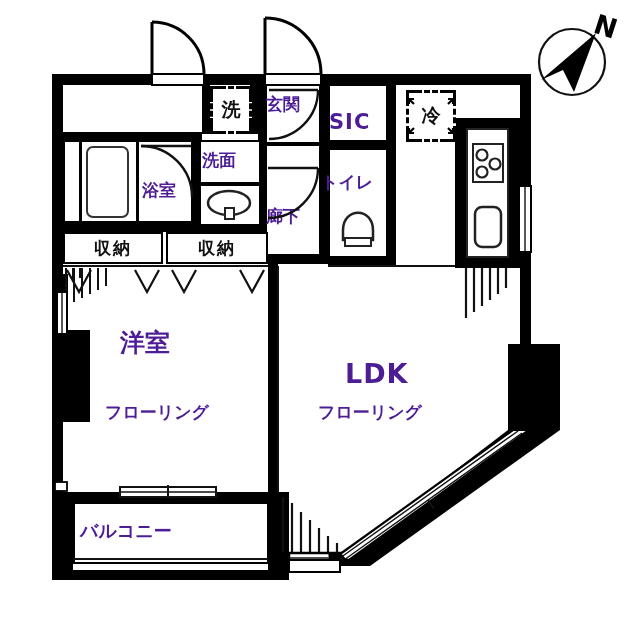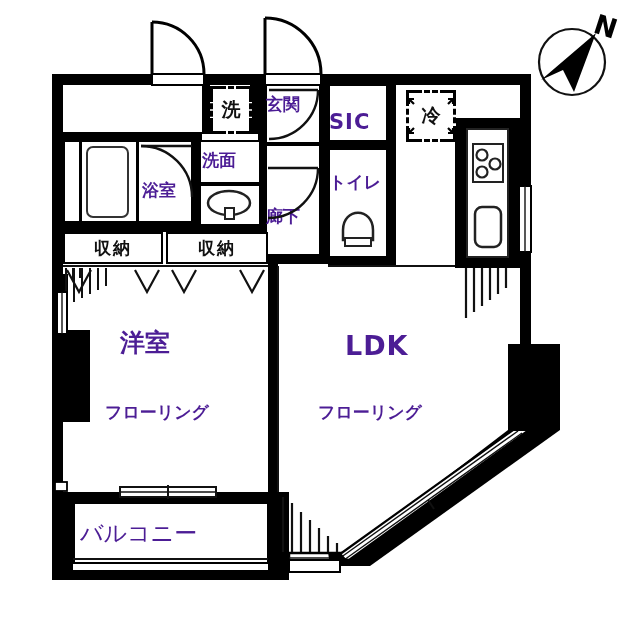--- a/index.html
+++ b/index.html
@@ -11,24 +11,24 @@
   }
   #plan{position:relative;width:640px;height:626px;background:#fff;}
 
   
   .wall{position:absolute;background:#000;}
   .thin{position:absolute;box-sizing:border-box;border:2px solid #000;background:#fff;}
   .thin1{position:absolute;box-sizing:border-box;border:1.5px solid #111;background:#fff;}
   .label{position:absolute;text-align:left;line-height:1;white-space:nowrap;
          font-family:"DejaVu Sans","Liberation Sans",sans-serif;color:#4c1d95;}
   .lbl-md{font-size:17px;font-weight:700;}
-  .lbl-lg{font-size:23px;font-weight:400;}
+  .lbl-lg{font-size:18px;font-weight:700;}
   .lbl-xl{font-size:25px;font-weight:700;}
   .lbl-en{font-size:21px;font-weight:700;letter-spacing:1px;}
-  .lbl-en-lg{font-size:27px;font-weight:700;letter-spacing:1px;}
+  .lbl-en-lg{font-size:27px;font-weight:700;letter-spacing:1px;margin-top:28px;}
 
   
   .boxlabel{position:absolute;box-sizing:border-box;border:2px solid #000;background:#fff;
             display:flex;align-items:center;justify-content:center;
             font-size:17px;font-weight:700;letter-spacing:2px;}
 
   
   .dashbox{position:absolute;box-sizing:border-box;background:#fff;
            display:flex;align-items:center;justify-content:center;
            font-size:19px;font-weight:700;}
@@ -126,21 +126,21 @@
   <div class="thin" style="left:265px;top:84px;width:56px;height:60px;"></div>
   <div class="label lbl-md" style="left:266px;top:96px;width:54px;">玄関</div>
 
   <div class="thin" style="left:265px;top:144px;width:56px;height:112px;"></div>
   <div class="label lbl-md" style="left:266px;top:208px;width:54px;">廊下</div>
 
   <div class="thin" style="left:328px;top:84px;width:60px;height:58px;"></div>
   <div class="label lbl-en" style="left:329px;top:106px;width:58px;margin-top:6px;">SIC</div>
 
   <div class="thin" style="left:328px;top:148px;width:60px;height:110px;"></div>
-  <div class="label lbl-md" style="left:329px;top:174px;width:58px;">トイレ</div>
+  <div class="label lbl-md" style="left:321px;top:174px;width:58px;">トイレ</div>
   <svg class="ov">
     <path d="M343 230 C343 207 373 207 373 230 L373 240 L343 240 Z" fill="#fff" stroke="#222" stroke-width="2.5"></path>
     <rect x="345" y="238" width="26" height="8" fill="#fff" stroke="#222" stroke-width="2"></rect>
   </svg>
 
   <div class="dashbox" style="left:406px;top:90px;width:50px;height:52px;">
     <span class="corner c-tl"></span>
       <span class="corner c-tr"></span>
     <span class="corner c-bl"></span>
       <span class="corner c-br"></span>

